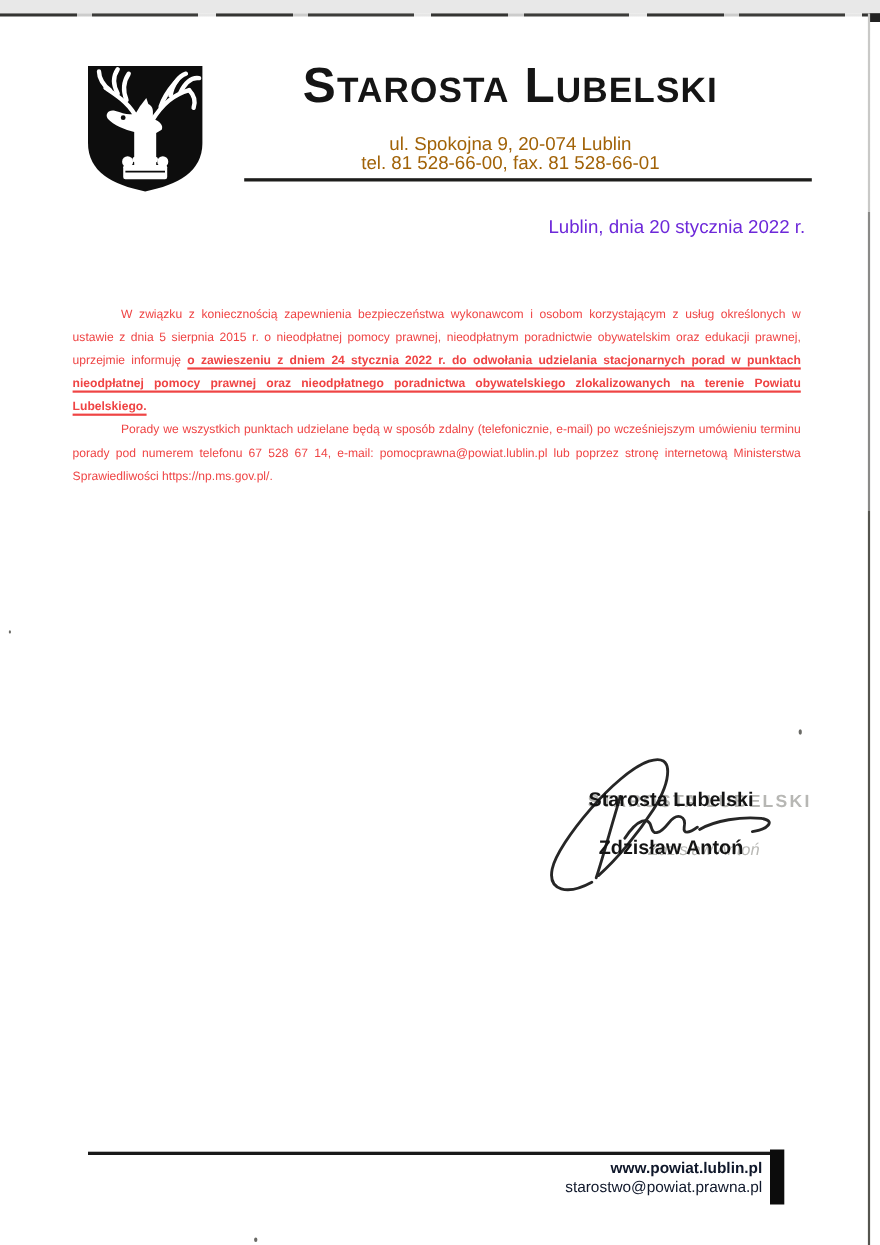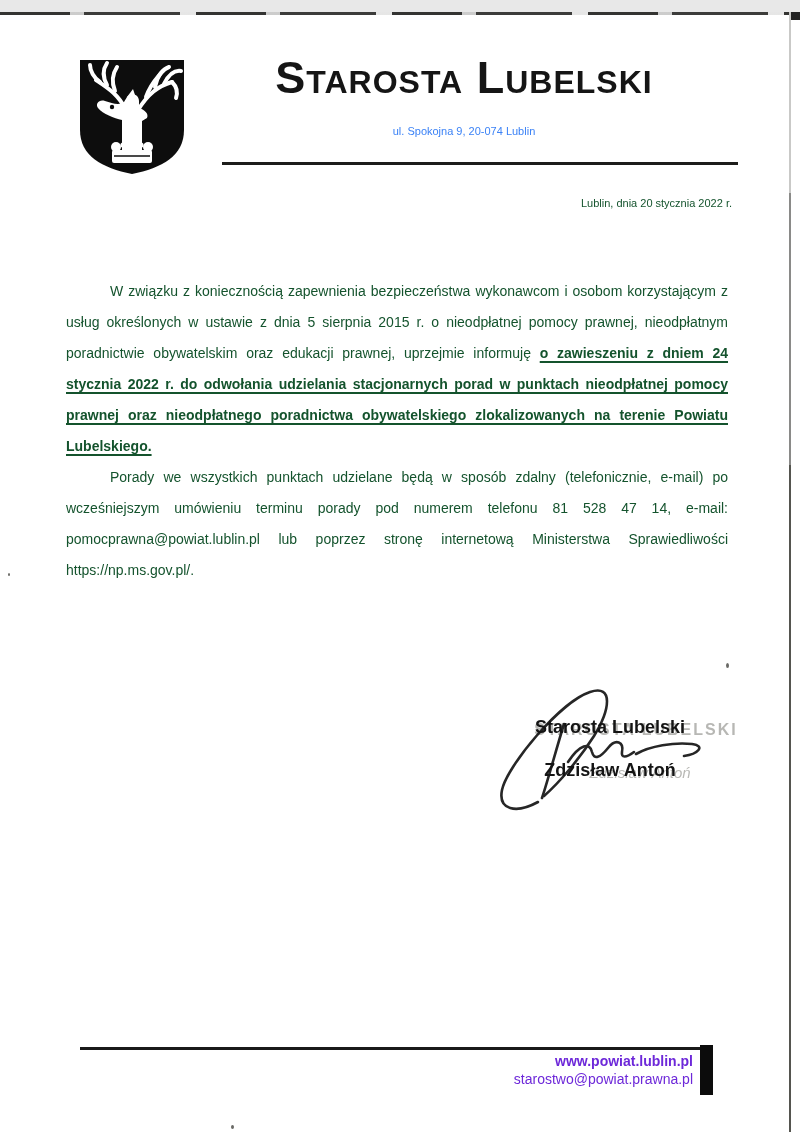--- a/index.html
+++ b/index.html
@@ -25,30 +25,30 @@
   .speck.s2 { left:231px; top:1113px; width:3px; height:4px; }
   .speck.s3 { left:8px;  top:561px; width:2px; height:3px; }
 
   
   .crest { position:absolute; left:76px; top:44px; width:112px; height:122px; }
   .head-center { position:absolute; left:238px; top:40px; width:452px; text-align:center; }
   .title {
     font-size:45px; line-height:52px; font-weight:700; font-variant:small-caps;
     letter-spacing:1px; color:#151515; white-space:nowrap;
   }
-  .addr { font-size:11px; line-height:18px; color:#3b82f6; }
+  .addr { font-size:17px; line-height:18px; color:#a16207; }
   .addr.first { margin-top:18px; }
   .head-rule { position:absolute; left:222px; top:150px; width:516px; height:3px; background:#1d1d1b; }
 
-  .dateline { position:absolute; top:185px; right:68px; font-size:11px; color:#14532d; }
+  .dateline { position:absolute; top:185px; right:68px; font-size:17px; color:#6d28d9; }
 
   
   .body {
     position:absolute; left:66px; top:264px; width:662px;
-    font-size:14px; line-height:31px; text-align:justify; color:#14532d;
+    font-size:11px; line-height:21px; text-align:justify; color:#ef4444;
   }
   .para { margin:0; }
   .indent { text-indent:44px; }
   .u-bold {
     font-weight:700; text-decoration:underline;
     text-decoration-thickness:2px; text-underline-offset:3px;
   }
 
   
   .sig { position:absolute; left:468px; top:672px; width:284px; height:140px; }
@@ -65,21 +65,21 @@
     font-size:18px; font-weight:700; color:#141414; white-space:nowrap;
   }
   .sig-name {
     position:absolute; top:76px; left:0; width:100%; text-align:center;
     font-size:18px; font-weight:700; color:#141414; white-space:nowrap;
   }
   .scribble { position:absolute; top:0; left:0; }
 
   
   .foot-rule { position:absolute; left:80px; top:1035px; width:622px; height:3px; background:#191919; }
-  .foot-text { position:absolute; right:107px; top:1040px; text-align:right; font-size:14px; line-height:18px; color:#6d28d9; }
+  .foot-text { position:absolute; right:107px; top:1040px; text-align:right; font-size:14px; line-height:18px; color:#0f172a; }
   .foot-web { font-weight:700; }
   .foot-bar { position:absolute; left:700px; top:1033px; width:13px; height:50px; background:#0c0c0c; }
 </style>
 </head>
 <body>
 
 <div class="page">
 
   <div class="scan-top"></div>
   <div class="scan-right"></div>
@@ -112,28 +112,29 @@
         <circle cx="47" cy="89" r="2.6"></circle>
         <circle cx="65" cy="89" r="2.6"></circle>
       </g>
       <line x1="38" y1="100" x2="74" y2="100" stroke="#0d0d0d" stroke-width="1.6"></line>
     </svg>
   </div>
 
   <div class="head-center">
     <div class="title">Starosta Lubelski</div>
     <div class="addr first">ul. Spokojna 9, 20-074 Lublin</div>
+    <div class="addr">tel. 81 528-66-00, fax. 81 528-66-01</div>
   </div>
   <div class="head-rule"></div>
 
   <div class="dateline">Lublin, dnia 20 stycznia 2022 r.</div>
 
   <main class="body">
     <p class="para indent"><span>W związku z koniecznością zapewnienia bezpieczeństwa wykonawcom i osobom korzystającym z usług określonych w ustawie z dnia 5 sierpnia 2015 r. o nieodpłatnej pomocy prawnej, nieodpłatnym poradnictwie obywatelskim oraz edukacji prawnej, uprzejmie informuję </span><span class="u-bold">o zawieszeniu z dniem 24 stycznia 2022 r. do odwołania udzielania stacjonarnych porad w punktach nieodpłatnej pomocy prawnej oraz nieodpłatnego poradnictwa obywatelskiego zlokalizowanych na terenie Powiatu Lubelskiego.</span></p>
-    <p class="para indent">Porady we wszystkich punktach udzielane będą w sposób zdalny (telefonicznie, e-mail) po wcześniejszym umówieniu terminu porady pod numerem telefonu 81 528 47 14, e-mail: pomocprawna@powiat.lublin.pl lub poprzez stronę internetową Ministerstwa Sprawiedliwości https://np.ms.gov.pl/.</p>
+    <p class="para indent">Porady we wszystkich punktach udzielane będą w sposób zdalny (telefonicznie, e-mail) po wcześniejszym umówieniu terminu porady pod numerem telefonu 67 528 67 14, e-mail: pomocprawna@powiat.lublin.pl lub poprzez stronę internetową Ministerstwa Sprawiedliwości https://np.ms.gov.pl/.</p>
   </main>
 
   <div class="sig">
     <div class="stamp-role">STAROSTA LUBELSKI</div>
     <div class="stamp-name">Zdzisław Antoń</div>
     <div class="sig-role">Starosta Lubelski</div>
     <div class="sig-name">Zdzisław Antoń</div>
     <svg class="scribble" width="284" height="140" viewBox="0 0 284 140">
       <g stroke="#141414" stroke-width="2.6" fill="none" stroke-linecap="round" stroke-linejoin="round" opacity="0.92">
         <path d="M70,118 C48,130 30,126 34,106 C39,82 92,18 122,8 C146,0 142,26 126,52 C112,74 92,98 76,112"></path>

